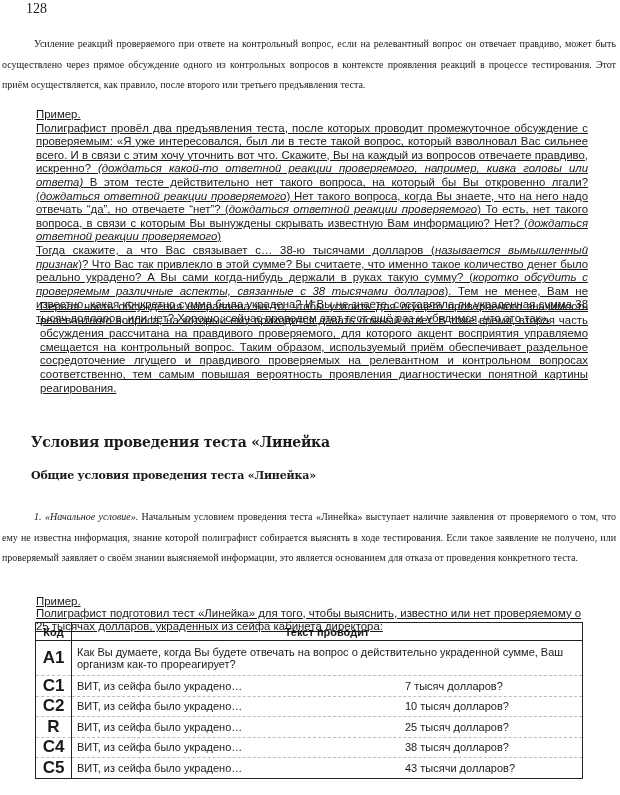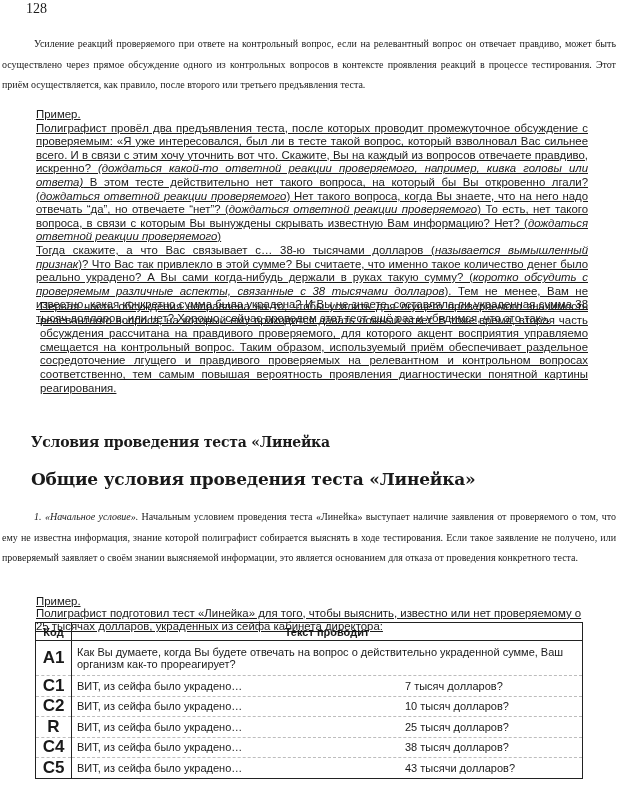--- a/index.html
+++ b/index.html
@@ -4,21 +4,21 @@
 <style>
   html, body { margin: 0; padding: 0; background: #ffffff; }
   body { width: 620px; height: 795px; position: relative; overflow: hidden; color: #1a1a1a; }
   .page-num { position: absolute; left: 2px; top: 1px; font-family: "Liberation Serif", serif; font-size: 14px; margin-left: 24px; }
   .serif-par { position: absolute; font-family: "Liberation Serif", serif; font-size: 10px; line-height: 20.5px; text-align: justify; text-align-last: left; }
   .serif-par .indent { display: inline-block; width: 32px; }
   .sans-block { position: absolute; font-family: "Liberation Sans", sans-serif; font-size: 11.4px; line-height: 13.6px; text-align: justify; }
   .sans-block p { margin: 0; text-decoration: underline; }
   .sans-block i { font-style: italic; }
   .heading1 { position: absolute; left: 31px; top: 434px; font-family: "DejaVu Serif", serif; font-weight: bold; font-size: 14px; letter-spacing: -0.2px; }
-  .heading2 { position: absolute; left: 31px; top: 469px; font-family: "DejaVu Serif", serif; font-weight: bold; font-size: 17px; letter-spacing: -0.2px; }
+  .heading2 { position: absolute; left: 31px; top: 469px; font-family: "DejaVu Serif", serif; font-weight: bold; font-size: 11px; letter-spacing: -0.2px; }
   table.qtab { position: absolute; left: 35px; top: 622px; width: 548px; border-collapse: collapse; font-family: "Liberation Sans", sans-serif; font-size: 11px; border: 1.5px solid #222; }
   table.qtab th { font-weight: bold; height: 17px; border-bottom: 1.5px solid #222; padding: 0; text-align: center; }
   table.qtab td { padding: 0 5px; vertical-align: middle; line-height: 12px; }
   table.qtab td.code { width: 25px; text-align: center; font-weight: bold; border-right: 1.5px solid #222; font-size: 17px; }
   table.qtab th.code-h { width: 35px; border-right: 1.5px solid #222; }
   table.qtab tr.row td { height: 19.5px; border-bottom: 1px dashed #bdbdbd; }
   table.qtab tr.row-tall td { height: 34px; border-bottom: 1px dashed #bdbdbd; }
   table.qtab tr.row:last-child td { border-bottom: none; }
   .vit { display: inline-block; width: 328px; }
 </style>

